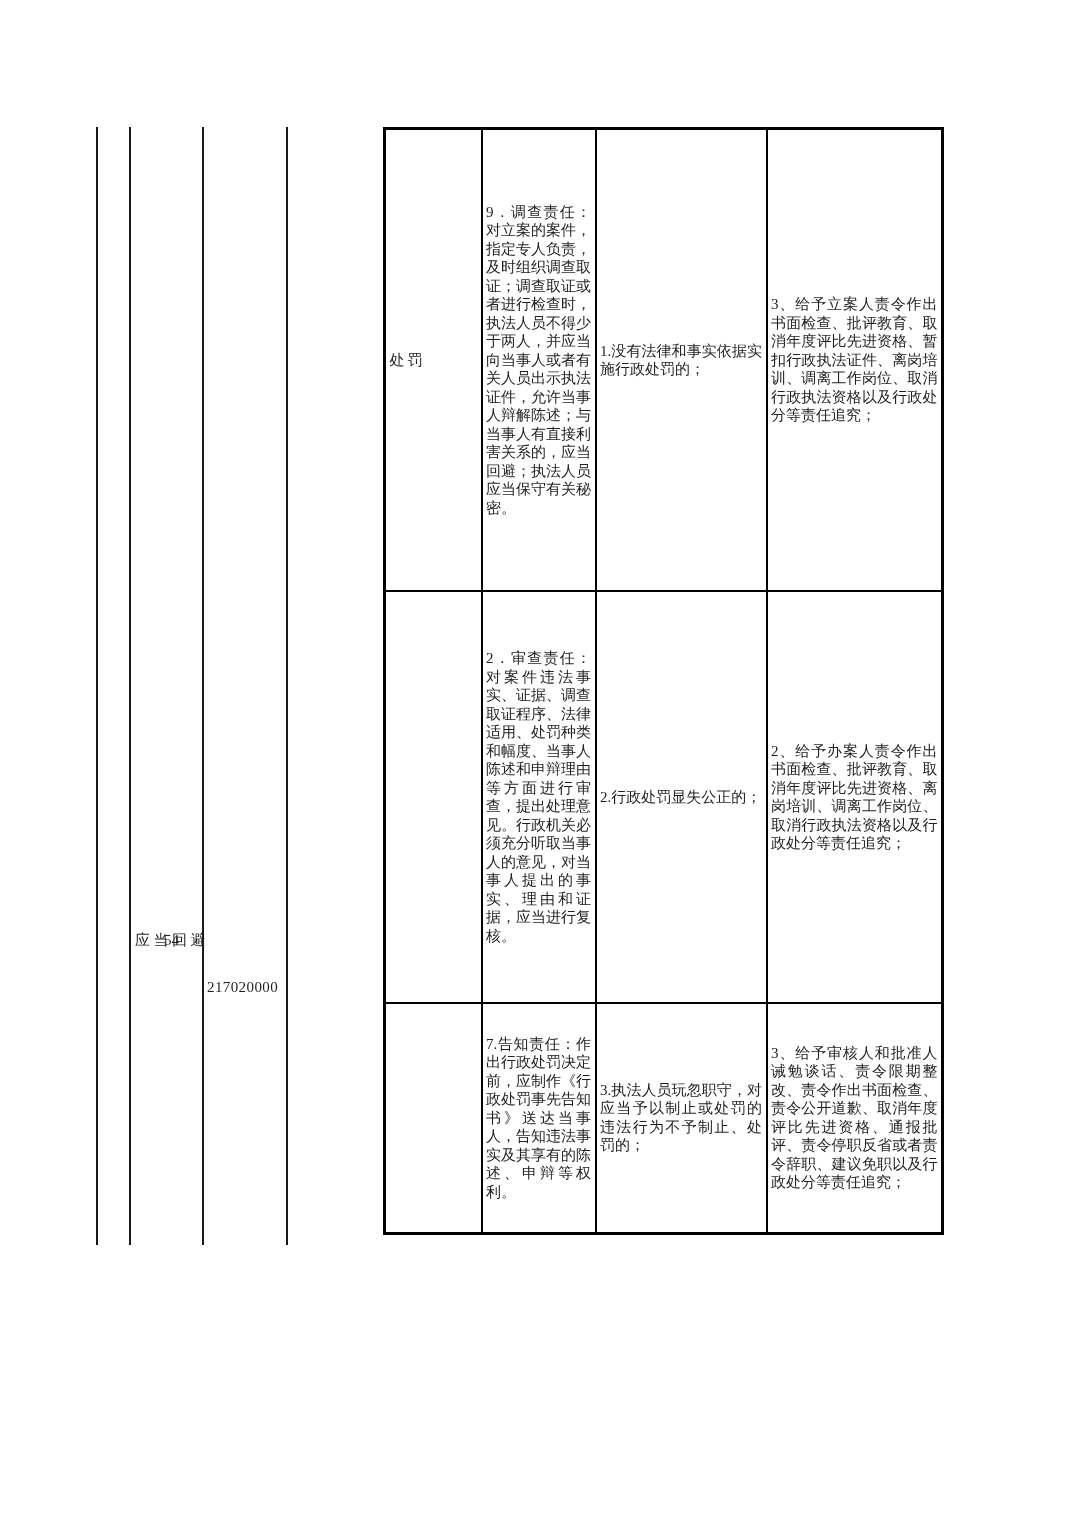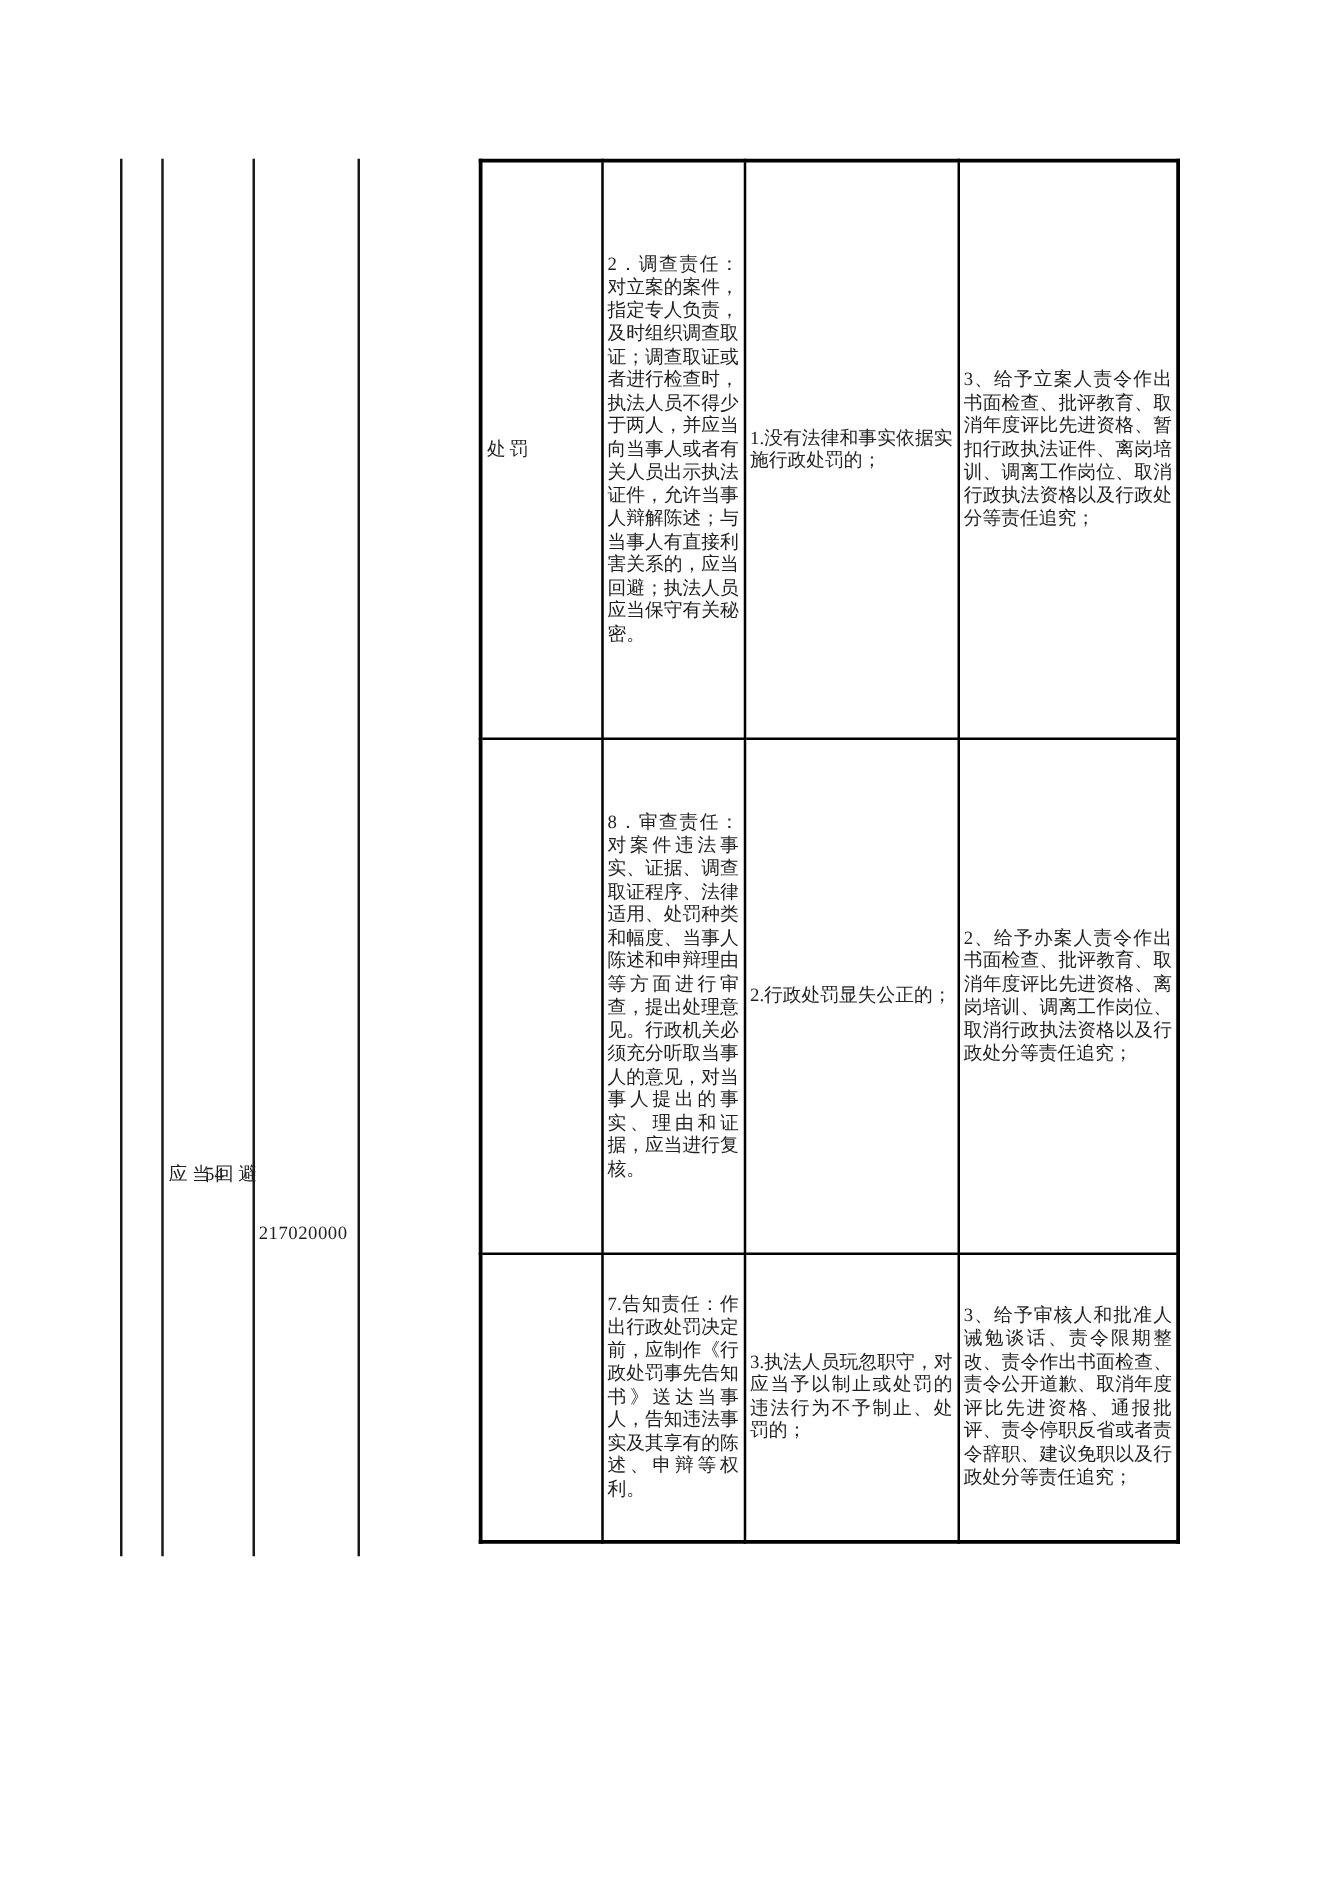--- a/index.html
+++ b/index.html
@@ -81,27 +81,27 @@
   <table class="grid">
     <colgroup>
       <col style="width:97px">
       <col style="width:114px">
       <col style="width:171px">
       <col style="width:176px">
     </colgroup>
     <tbody>
         <tr class="r1">
       <td class="stage-cell">处罚</td>
-      <td class="duty-cell">2．调查责任：对立案的案件，指定专人负责，及时组织调查取证；调查取证或者进行检查时，执法人员不得少于两人，并应当向当事人或者有关人员出示执法证件，允许当事人辩解陈述；与当事人有直接利害关系的，应当回避；执法人员应当保守有关秘密。</td>
+      <td class="duty-cell">9．调查责任：对立案的案件，指定专人负责，及时组织调查取证；调查取证或者进行检查时，执法人员不得少于两人，并应当向当事人或者有关人员出示执法证件，允许当事人辩解陈述；与当事人有直接利害关系的，应当回避；执法人员应当保守有关秘密。</td>
       <td class="situation-cell">1.没有法律和事实依据实施行政处罚的；</td>
       <td class="accountability-cell">3、给予立案人责令作出书面检查、批评教育、取消年度评比先进资格、暂扣行政执法证件、离岗培训、调离工作岗位、取消行政执法资格以及行政处分等责任追究；</td>
     </tr>
     <tr class="r2">
       <td class="stage-cell"></td>
-      <td class="duty-cell">8．审查责任：对案件违法事实、证据、调查取证程序、法律适用、处罚种类和幅度、当事人陈述和申辩理由等方面进行审查，提出处理意见。行政机关必须充分听取当事人的意见，对当事人提出的事实、理由和证据，应当进行复核。</td>
+      <td class="duty-cell">2．审查责任：对案件违法事实、证据、调查取证程序、法律适用、处罚种类和幅度、当事人陈述和申辩理由等方面进行审查，提出处理意见。行政机关必须充分听取当事人的意见，对当事人提出的事实、理由和证据，应当进行复核。</td>
       <td class="situation-cell">2.行政处罚显失公正的；</td>
       <td class="accountability-cell">2、给予办案人责令作出书面检查、批评教育、取消年度评比先进资格、离岗培训、调离工作岗位、取消行政执法资格以及行政处分等责任追究；</td>
     </tr>
     <tr class="r3">
       <td class="stage-cell"></td>
       <td class="duty-cell">7.告知责任：作出行政处罚决定前，应制作《行政处罚事先告知书》送达当事人，告知违法事实及其享有的陈述、申辩等权利。</td>
       <td class="situation-cell">3.执法人员玩忽职守，对应当予以制止或处罚的违法行为不予制止、处罚的；</td>
       <td class="accountability-cell">3、给予审核人和批准人诫勉谈话、责令限期整改、责令作出书面检查、责令公开道歉、取消年度评比先进资格、通报批评、责令停职反省或者责令辞职、建议免职以及行政处分等责任追究；</td>
     </tr>
   </tbody>

